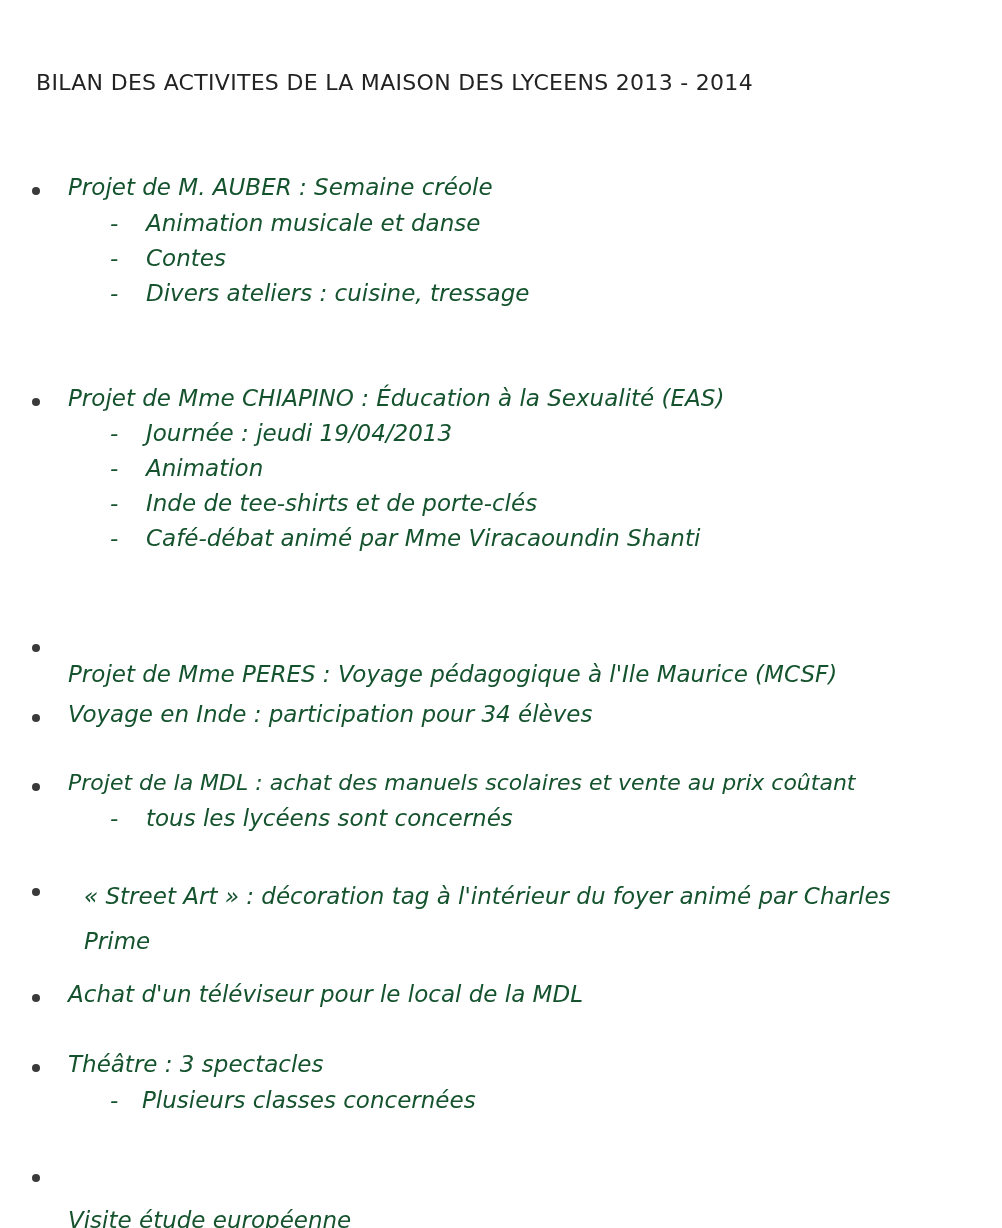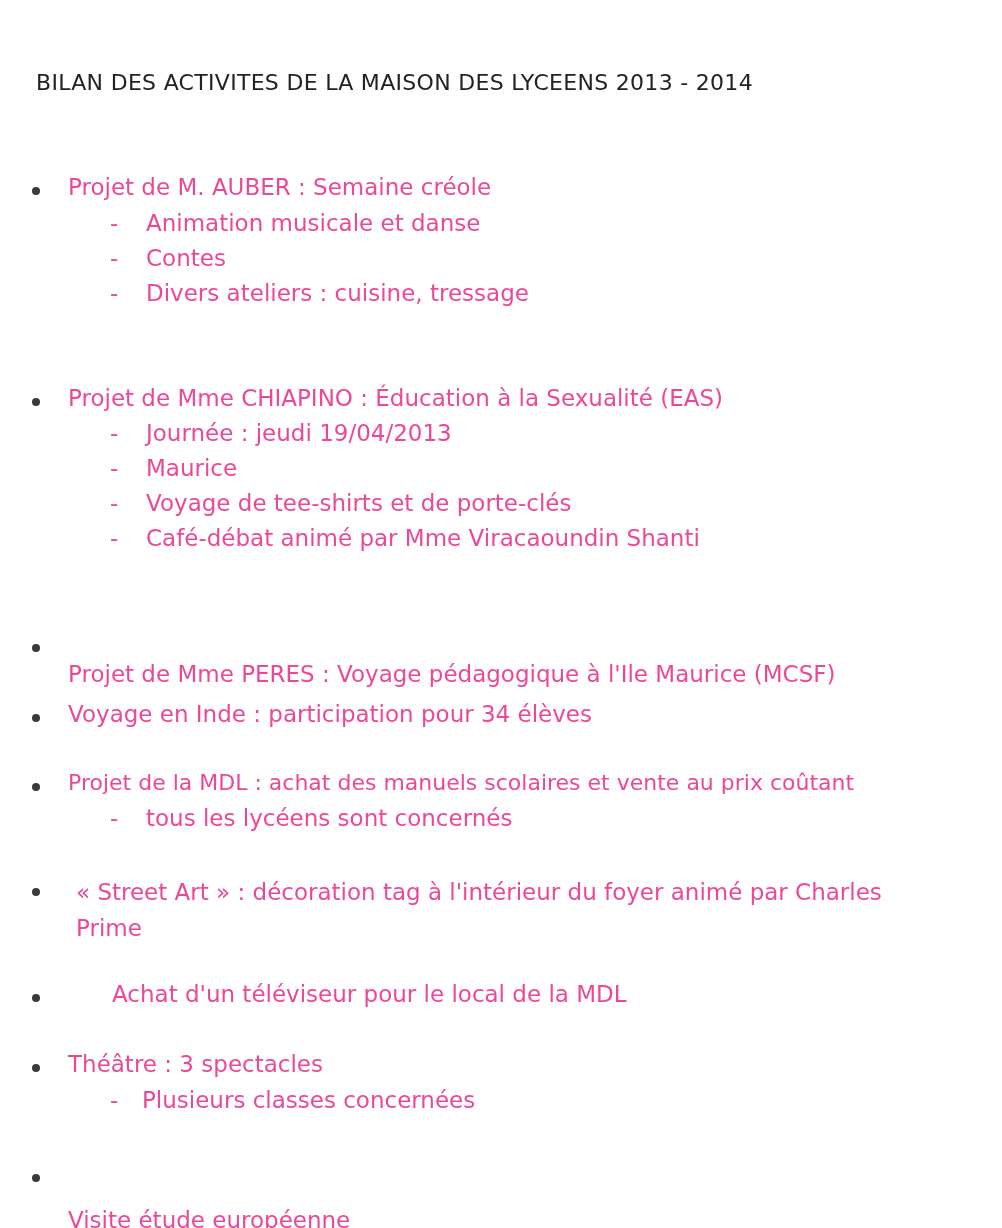--- a/index.html
+++ b/index.html
@@ -6,27 +6,27 @@
     body {
       width: 1002px; height: 1228px; position: relative; overflow: hidden;
       font-family: "DejaVu Sans", sans-serif; color: #1f1f1f;
     }
     .title {
       position: absolute; left: 36px; top: 34px;
       font-size: 22px; letter-spacing: 0.3px; color: #222;
       white-space: nowrap;
       margin-top: 36px;
     }
-    .item { position: absolute; left: 0; font-size: 23px; color: #ec4899; }
+    .item { position: absolute; left: 0; font-size: 23px; color: #14532d; font-style: italic; }
     .bullet {
       position: absolute; left: 32px; width: 8px; height: 8px; border-radius: 50%;
       background: #3a3a3a;
     }
     .line { position: absolute; left: 68px; white-space: nowrap; }
-    .wrap { position: absolute; left: 76px; width: 860px; line-height: 36px; }
+    .wrap { position: absolute; left: 84px; width: 860px; line-height: 45px; }
     .sub { position: absolute; white-space: nowrap; }
     .sub .dash { position: absolute; left: 0; }
     .sub .txt { position: absolute; left: 36px; }
   </style>
 </head>
 <body>
 
 <div>
   <div class="title">BILAN DES ACTIVITES DE LA MAISON DES LYCEENS 2013 - 2014</div>
 
@@ -49,25 +49,25 @@
 
   <div>
     <span class="bullet" style="top:398px;"></span>
     <span class="item line" style="top:385px;">Projet de Mme CHIAPINO : Éducation à la Sexualité (EAS)</span>
     <div class="item sub" style="left:110px;top:420px;">
       <span class="dash">-</span>
       <span class="txt">Journée : jeudi 19/04/2013</span>
     </div>
     <div class="item sub" style="left:110px;top:455px;">
       <span class="dash">-</span>
-      <span class="txt">Maurice</span>
+      <span class="txt">Animation</span>
     </div>
     <div class="item sub" style="left:110px;top:490px;">
       <span class="dash">-</span>
-      <span class="txt">Voyage de tee-shirts et de porte-clés</span>
+      <span class="txt">Inde de tee-shirts et de porte-clés</span>
     </div>
     <div class="item sub" style="left:110px;top:525px;">
       <span class="dash">-</span>
       <span class="txt">Café-débat animé par Mme Viracaoundin Shanti</span>
     </div>
   </div>
 
   <div>
     <span class="bullet" style="top:644px;"></span>
     <span class="item line" style="top:631px;margin-top:30px;">Projet de Mme PERES : Voyage pédagogique à l'Ile Maurice (MCSF)</span>
@@ -87,21 +87,21 @@
     </div>
   </div>
 
   <div>
     <span class="bullet" style="top:888px;"></span>
     <span class="item wrap" style="top:874px;">« Street Art » : décoration tag à l'intérieur du foyer animé par Charles Prime</span>
   </div>
 
   <div>
     <span class="bullet" style="top:994px;"></span>
-    <span class="item line" style="top:981px;margin-left:44px;">Achat d'un téléviseur pour le local de la MDL</span>
+    <span class="item line" style="top:981px;">Achat d'un téléviseur pour le local de la MDL</span>
   </div>
 
   <div>
     <span class="bullet" style="top:1064px;"></span>
     <span class="item line" style="top:1051px;">Théâtre : 3 spectacles</span>
     <div class="item sub" style="left:110px;top:1087px;">
       <span class="dash">-</span>
       <span class="txt" style="left:32px;">Plusieurs classes concernées</span>
     </div>
   </div>

